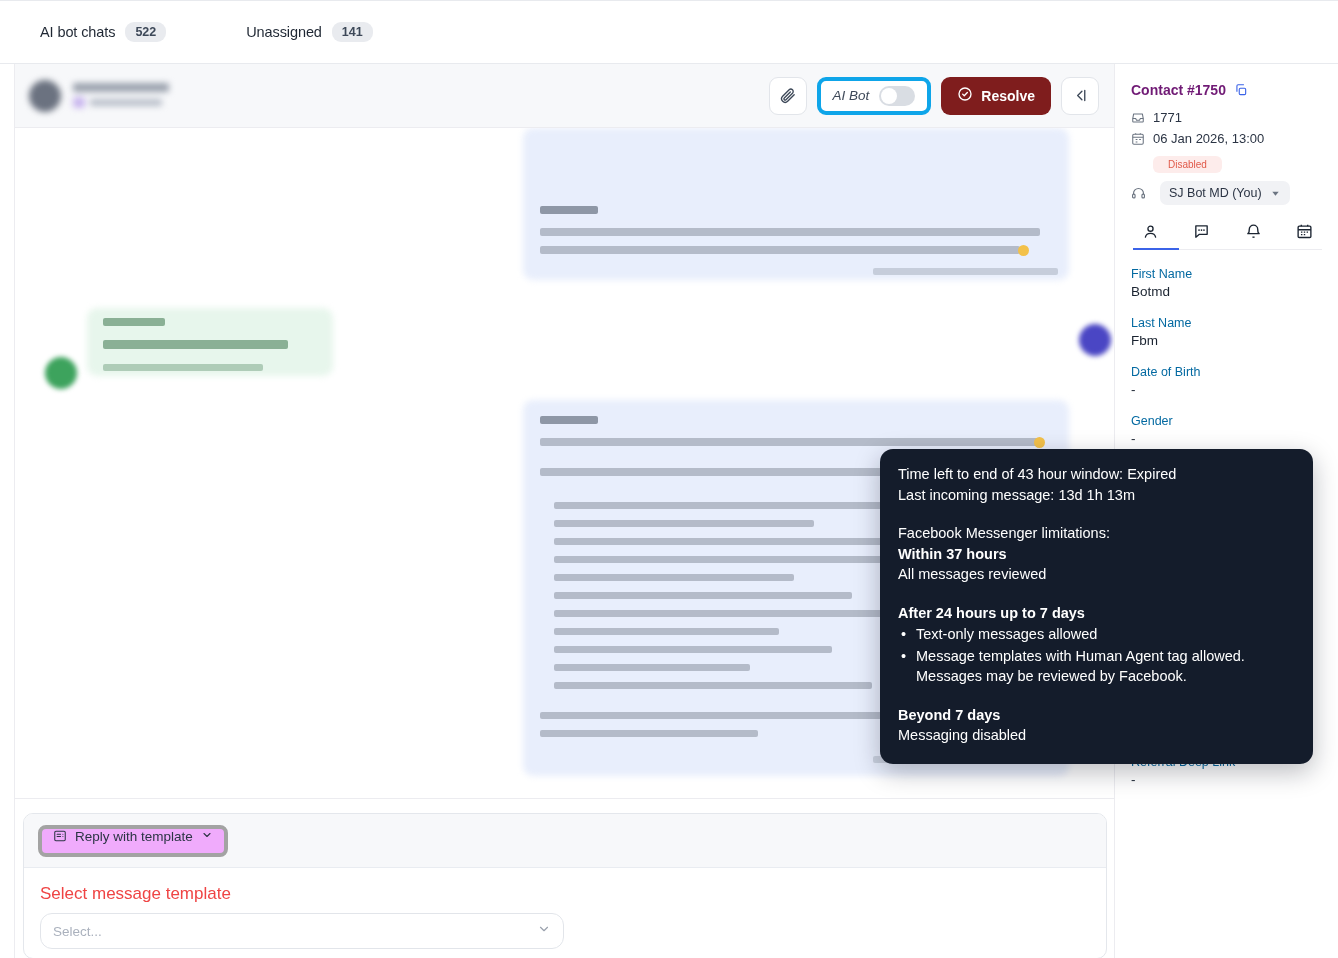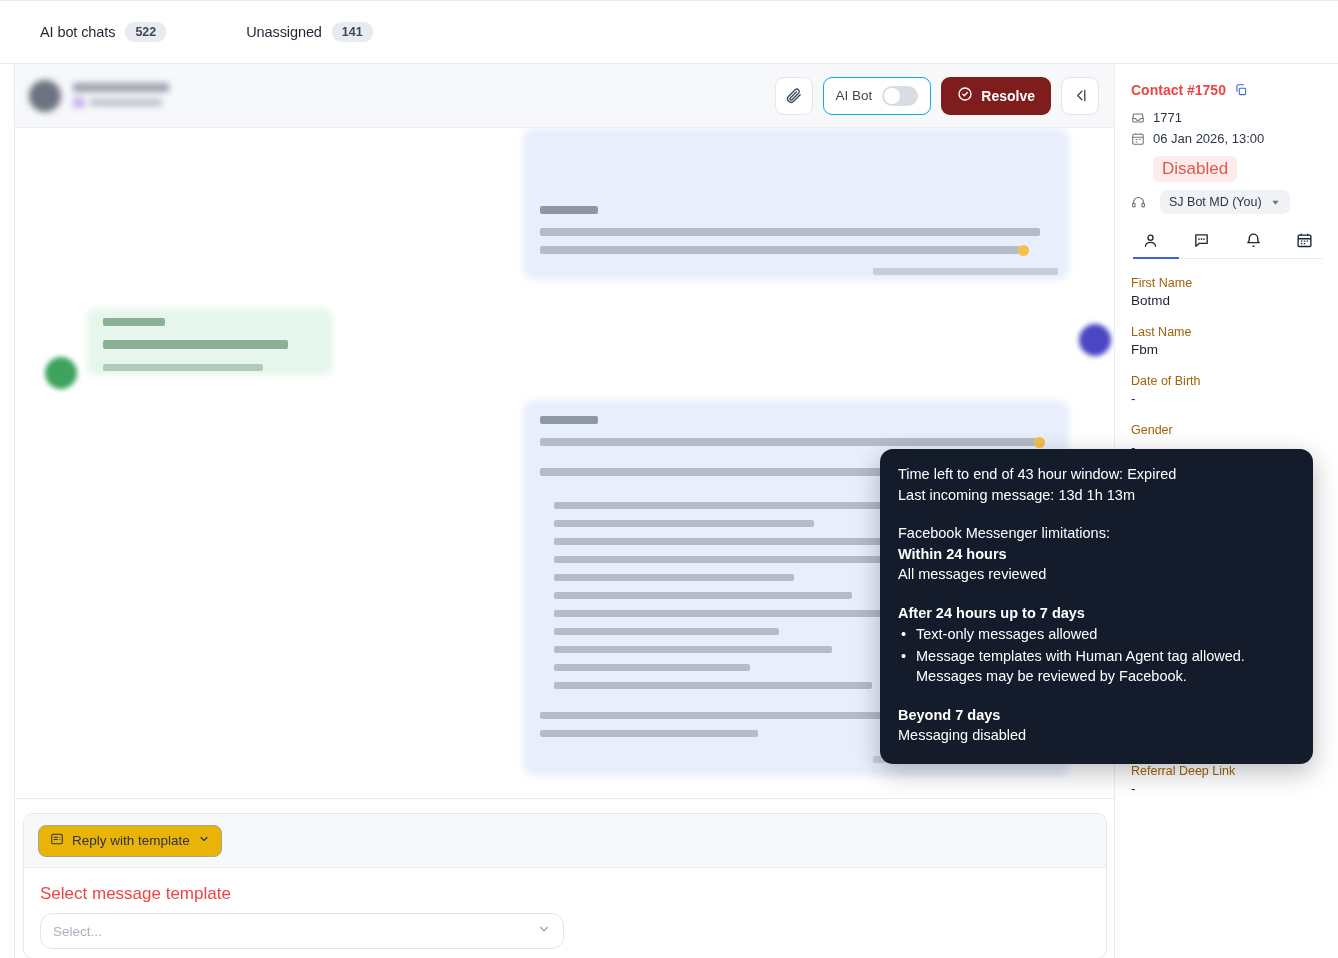--- a/index.html
+++ b/index.html
@@ -44,22 +44,22 @@
   .hdr-chip { width:12px; height:11px; background:#c9b6ee; border-radius:3px; }
   .hdr-sub-line { width:72px; height:7px; background:#b8bec9; border-radius:2px; }
   .hdr-actions { margin-left:auto; display:flex; align-items:center; gap:10px; }
 
   .icon-btn {
     width:38px; height:38px; border:1px solid #e2e5ea; border-radius:9px;
     background:#fff; display:flex; align-items:center; justify-content:center;
     cursor:pointer; color:#3d4858;
   }
   .aibot-pill {
-    height:38px; border:1px solid #0ea5e9; border-radius:9px; background:#fff;
-    display:flex; align-items:center; gap:10px; padding:0 12px; cursor:pointer;
+    height:38px; border:4px solid #0ea5e9; border-radius:9px; background:#fff;
+    display:flex; align-items:center; gap:10px; padding:0 12px; cursor:pointer;font-style:italic;
   }
   .aibot-label { font-size:13.5px; color:#3d4858; }
   .switch { width:36px; height:20px; border-radius:10px; background:#d9dde3; position:relative; }
   .switch::after {
     content:""; position:absolute; left:2px; top:2px; width:16px; height:16px;
     border-radius:50%; background:#fff;
   }
   .resolve-btn {
     height:38px; border-radius:9px; background:#7f1d1d; border:none;
     display:flex; align-items:center; gap:8px; padding:0 16px; cursor:pointer;
@@ -94,63 +94,63 @@
   }
   .composer-card {
     position:absolute; left:8px; top:14px; width:1084px; height:146px;
     border:1px solid #e4e7ec; border-radius:10px; background:#fff; overflow:hidden;
   }
   .composer-toolbar {
     height:54px; background:#f7f8fa; border-bottom:1px solid #e9ecf1;
     display:flex; align-items:center; padding:0 14px;
   }
   .tpl-btn {
-    height:32px; border:1px solid #a3a3a3; border-radius:8px; background:#eab308;
-    display:flex; align-items:center; gap:8px; padding:0 11px; cursor:pointer;
+    height:32px; border:4px solid #a3a3a3; border-radius:8px; background:#f0abfc;
+    display:flex; gap:8px; padding:0 11px; cursor:pointer;
     font-size:13.5px; color:#2b3444; font-family:inherit; font-weight:500;
   }
   .composer-body { padding:16px 16px 0 16px; }
   .tpl-label { font-size:17px; color:#ef4444; margin-bottom:9px; font-weight:400; }
   .tpl-select {
     width:524px; height:36px; border:1px solid #e2e5ea; border-radius:12px; background:#fff;
     display:flex; align-items:center; padding:0 12px; cursor:pointer;
   }
   .tpl-select-text { font-size:13.5px; color:#aab1bd; }
   .tpl-caret { margin-left:auto; color:#9aa1ad; }
 
   
   .rpanel {
     position:absolute; left:1114px; top:64px; width:224px; height:894px;
     background:#fff; border-left:1px solid #ececf0; padding:18px 14px 0 16px; overflow:hidden;
   }
   .r-title-row { display:flex; align-items:center; gap:8px; margin-bottom:12px; }
-  .r-title { font-size:14px; font-weight:700; color:#ef4444; }
+  .r-title { font-size:14px; font-weight:700; color:#701a75; }
   .r-meta { display:flex; align-items:center; gap:8px; margin-bottom:6px; }
   .r-meta-text { font-size:13px; color:#2b3444; }
   .r-badge {
     display:inline-block; margin:4px 0 6px 22px; background:#fdeceb; color:#e05a4a;
-    font-size:17px; border-radius:6px; padding:3px 9px; font-weight:500;
+    font-size:10px; border-radius:6px; padding:3px 15px; font-weight:500;
   }
   .r-assign { display:flex; align-items:center; gap:14px; margin-top:2px; }
   .r-assign-pill {
     display:flex; align-items:center; gap:8px; background:#f1f2f5; border-radius:7px;
     padding:5px 9px; cursor:pointer;
   }
   .r-assign-text { font-size:12.5px; color:#2b3444; }
   .r-tabs {
     display:flex; align-items:center; justify-content:space-between;
     margin:18px 2px 0 2px; border-bottom:1px solid #ececf0; padding-bottom:9px; position:relative;
   }
   .r-tab { width:34px; display:flex; justify-content:center; cursor:pointer; color:#1b2431; }
   .r-tab.inactive { color:#1b2431; }
   .r-tab-underline {
     position:absolute; left:0; bottom:-1px; width:46px; height:2px; background:#3b63e8;
   }
   .field { margin-top:17px; }
-  .field-label { font-size:12.5px; color:#a16207; margin-bottom:3px; }
+  .field-label { font-size:12.5px; color:#0369a1; margin-bottom:3px; }
   .field-value { font-size:13.5px; color:#1b2431; font-weight:500; }
 
   
   .tooltip {
     position:absolute; left:880px; top:449px; width:433px;
     background:#141c2b; color:#fff; border-radius:13px; padding:15px 18px 18px 18px;
     box-shadow: 0 8px 26px rgba(10,16,28,.28);
     font-size:14.5px; line-height:20.5px; z-index:40;
   }
   .tt-gap { height:18px; }
@@ -396,21 +396,21 @@
       <div class="field-label">Referral Deep Link</div>
       <div class="field-value">-</div>
     </div>
   </div>
 
   <div class="tooltip">
     <div>Time left to end of 43 hour window: Expired</div>
     <div>Last incoming message: 13d 1h 13m</div>
     <div class="tt-gap"></div>
     <div>Facebook Messenger limitations:</div>
-    <div class="tt-b">Within 24 hours</div>
+    <div class="tt-b">Within 37 hours</div>
     <div>All messages reviewed</div>
     <div class="tt-gap"></div>
     <div class="tt-b">After 24 hours up to 7 days</div>
     <ul class="tt-list">
       <li>Text-only messages allowed</li>
       <li>Message templates with Human Agent tag allowed. Messages may be reviewed by Facebook.</li>
     </ul>
     <div class="tt-gap"></div>
     <div class="tt-b">Beyond 7 days</div>
     <div>Messaging disabled</div>

